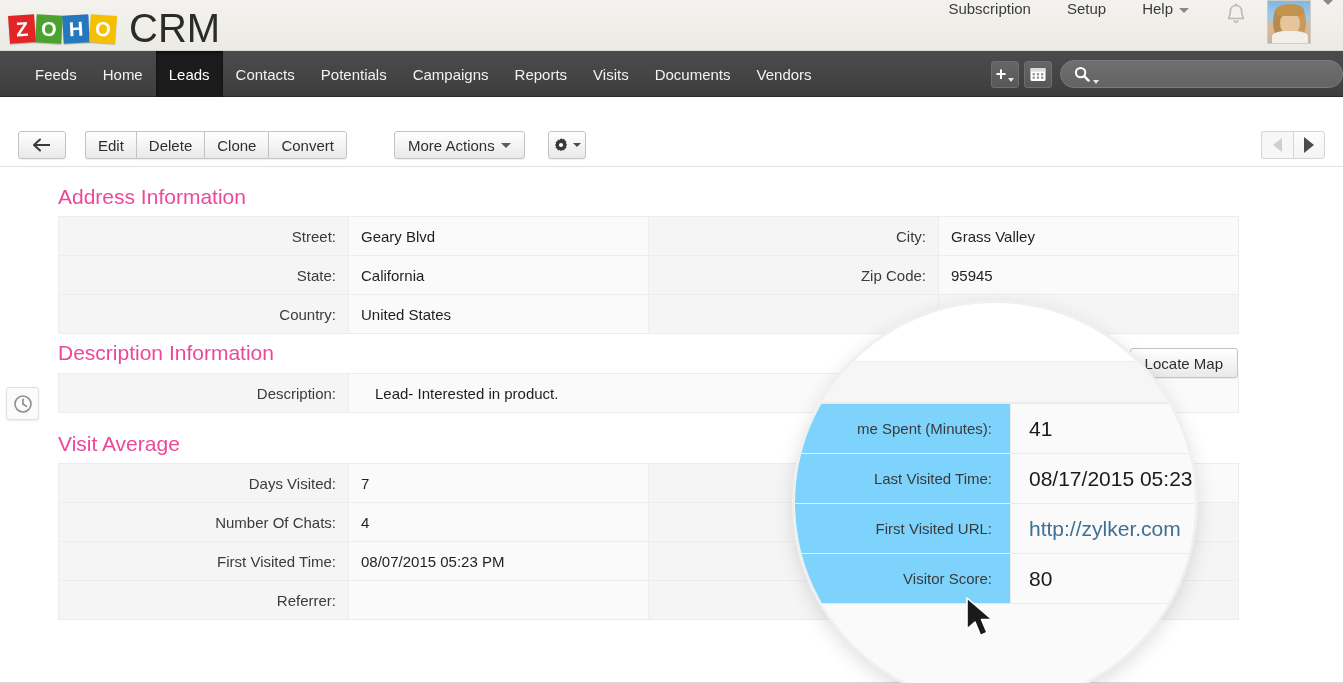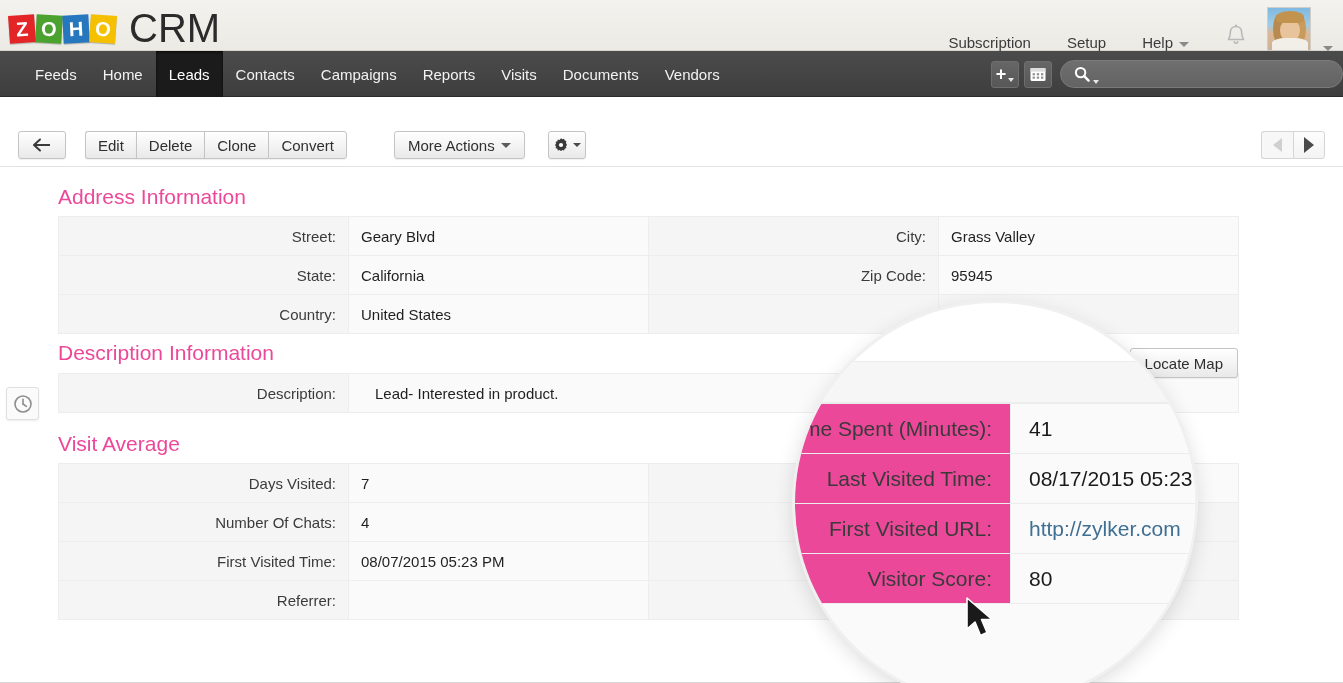--- a/index.html
+++ b/index.html
@@ -27,21 +27,21 @@
   }
   .ztile.z { background:#e42527; transform: rotate(-4deg); }
   .ztile.o1 { background:#4ba22e; transform: rotate(3deg); }
   .ztile.h { background:#2677bd; transform: rotate(-3deg); }
   .ztile.o2 { background:#f5c000; transform: rotate(4deg); }
   .crm-word {
     margin-left:12px; font-size:40px; color:#2b2b2b; letter-spacing:0px;
     font-family:"Liberation Sans", sans-serif;
   }
 
-  .topright { position:absolute; right:4px; top:0; height:51px; display:flex; align-items:flex-end; }
+  .topright { position:absolute; right:4px; top:0; height:51px; display:flex; align-items:flex-start; }
   .topright-link {
     font-size:15px; color:#3b3b3b; margin:0 18px; cursor:pointer; white-space:nowrap;
   }
   .caret-dark {
     display:inline-block; width:0; height:0; margin-left:6px; vertical-align:middle;
     border-left:5px solid transparent; border-right:5px solid transparent;
     border-top:5px solid #8a8a8a;
   }
   .bell { width:30px; height:30px; margin:0 14px; position:relative; cursor:pointer; }
   .bell svg { display:block; }
@@ -166,22 +166,22 @@
     border-radius:50%;
     background:#ffffff;
     box-shadow: 0 0 0 3px #f0f0f0, 0 6px 22px rgba(0,0,0,.16);
     overflow:hidden; z-index:5;
   }
   .mag-inner { position:absolute; left:0; top:0; width:400px; height:400px; }
   .mag-table { position:absolute; left:-205px; top:100px; width:760px; border-collapse:collapse; table-layout:fixed; }
   .mag-table tr { height:50px; }
   .mag-table td { border:1px solid #ececec; vertical-align:middle; }
   .mag-table td.lbl {
-    width:420px; background:#ec4899; text-align:right; padding-right:18px;
-    font-size:21px; color:#3a3a3a;
+    width:420px; background:#7dd3fc; text-align:right; padding-right:18px;
+    font-size:15px; color:#3a3a3a;
   }
   .mag-table td.val {
     width:340px; background:#fafafa; padding-left:18px;
     font-size:21px; color:#1a1a1a; white-space:nowrap;
   }
   .mag-table td.val a { color:#3f6f93; text-decoration:none; }
   .mag-strip-top { position:absolute; left:0; top:58px; width:400px; height:42px; background:#f6f6f6; border-top:1px solid #ececec; border-bottom:1px solid #ececec; }
   .mag-strip-bot { position:absolute; left:0; top:300px; width:400px; height:100px; background:#fafafa; }
   .mag-frag-left { position:absolute; left:2px; top:170px; font-size:19px; color:#3a3a3a; }
   .mag-frag-left2 { position:absolute; left:58px; top:246px; font-size:19px; color:#3a3a3a; }
@@ -225,20 +225,21 @@
       <i class="caret-dark" style="margin-right:6px;"></i>
     </div>
   </div>
 
   <div class="navbar">
     <div class="navitems">
       <div class="navitem">Feeds</div>
       <div class="navitem">Home</div>
       <div class="navitem active">Leads</div>
       <div class="navitem">Contacts</div>
+      <div class="navitem">Potentials</div>
       <div class="navitem">Campaigns</div>
       <div class="navitem">Reports</div>
       <div class="navitem">Visits</div>
       <div class="navitem">Documents</div>
       <div class="navitem">Vendors</div>
     </div>
     <div class="navtools">
       <div class="nav-sq">
         <span class="plus-glyph">+</span>
           <i class="caret-light"></i>

